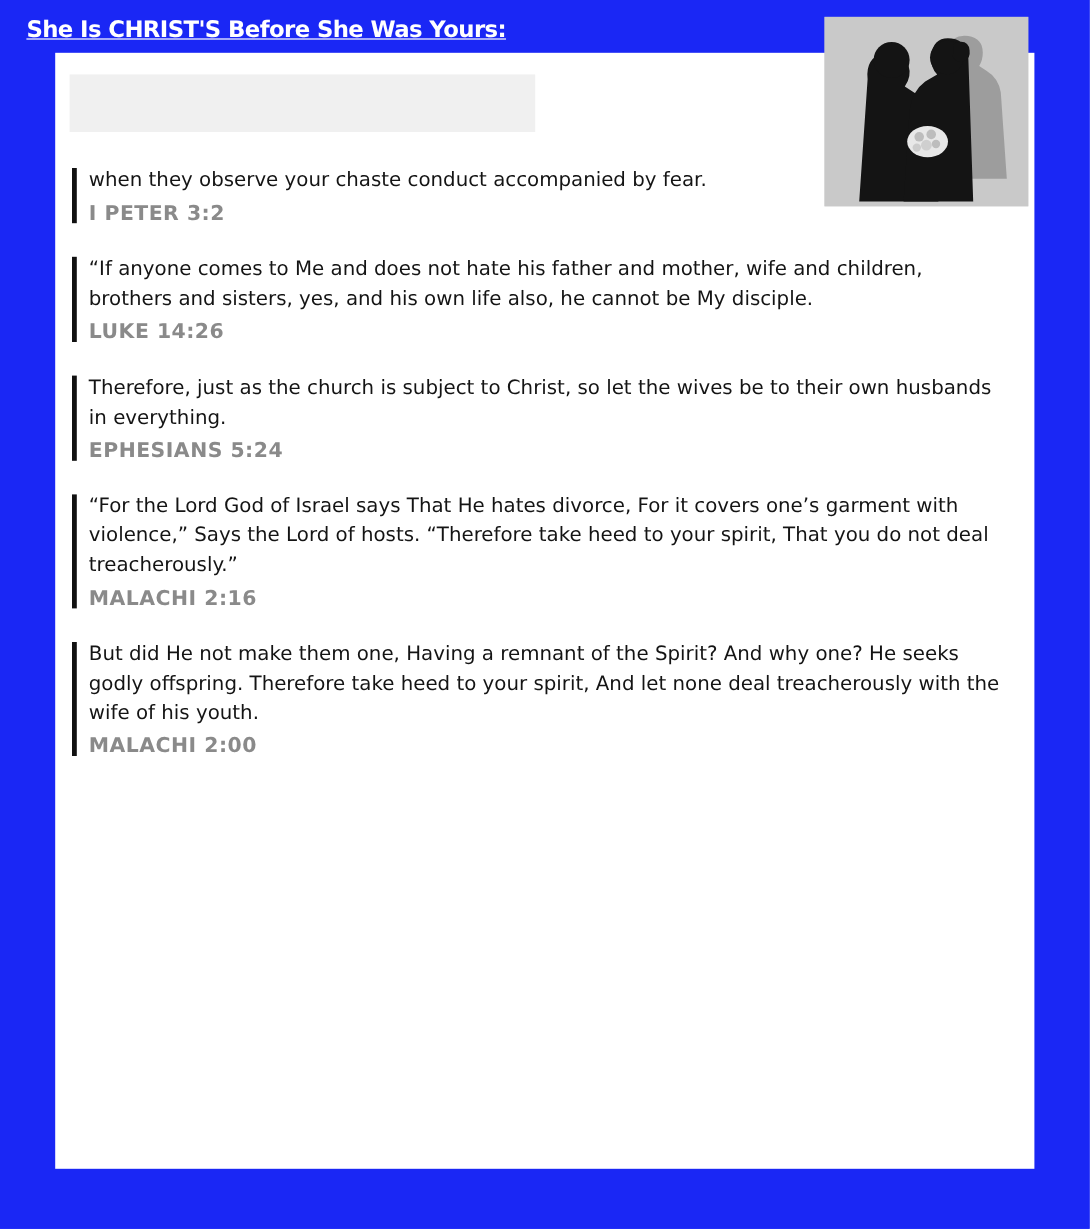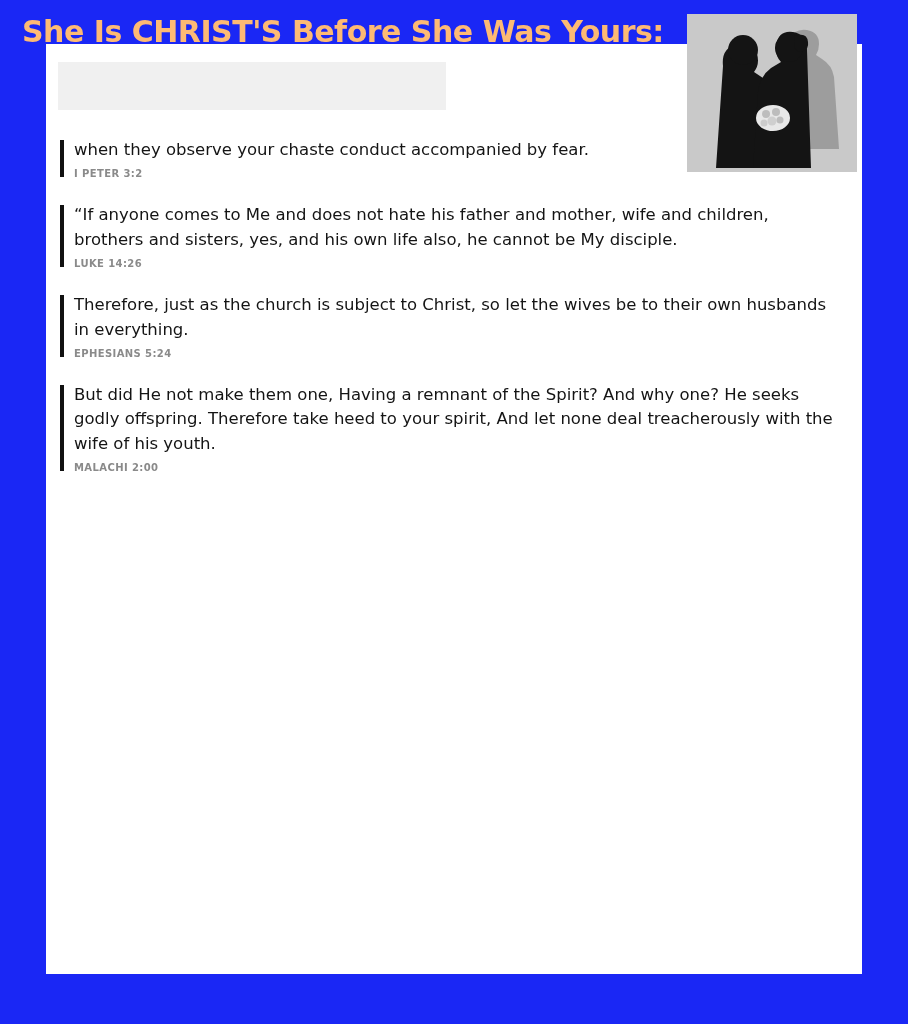--- a/index.html
+++ b/index.html
@@ -26,24 +26,25 @@
     left: 0;
     width: 908px;
     height: 44px;
   }
   .title-text {
     position: absolute;
     left: 22px;
     top: 6px;
     font-family: "DejaVu Sans", sans-serif;
     font-weight: bold;
-    font-size: 30px;
+    font-size: 19px;
     letter-spacing: -0.5px;
-    color: #fdba74;
+    color: #ffffff;
     white-space: nowrap;
+    text-decoration: underline;
   }
   .card {
     position: absolute;
     left: 46px;
     top: 44px;
     width: 816px;
     height: 930px;
     background: #ffffff;
   }
   .header-strip {
@@ -87,21 +88,21 @@
   .verse-text {
     font-family: "DejaVu Sans", sans-serif;
     font-size: 16.5px;
     line-height: 1.48;
     color: #141414;
     margin: 0 0 6px 0;
     padding-right: 24px;
   }
   .verse-ref {
     font-family: "DejaVu Sans", sans-serif;
-    font-size: 10px;
+    font-size: 17px;
     font-weight: bold;
     letter-spacing: 0.4px;
     color: #8a8a8a;
     margin: 0;
   }
 </style>
 </head>
 <body>
 
 <div class="page">
@@ -143,20 +144,24 @@
       <div class="verse">
         <p class="verse-text">“If anyone comes to Me and does not hate his father and mother, wife and children, brothers and sisters, yes, and his own life also, he cannot be My disciple.</p>
         <p class="verse-ref">LUKE 14:26</p>
       </div>
 
       <div class="verse">
         <p class="verse-text">Therefore, just as the church is subject to Christ, so let the wives be to their own husbands in everything.</p>
         <p class="verse-ref">EPHESIANS 5:24</p>
       </div>
 
+      <div class="verse">
+        <p class="verse-text">“For the Lord God of Israel says That He hates divorce, For it covers one’s garment with violence,” Says the Lord of hosts. “Therefore take heed to your spirit, That you do not deal treacherously.”</p>
+        <p class="verse-ref">MALACHI 2:16</p>
+      </div>
 
       <div class="verse">
         <p class="verse-text">But did He not make them one, Having a remnant of the Spirit? And why one? He seeks godly offspring. Therefore take heed to your spirit, And let none deal treacherously with the wife of his youth.</p>
         <p class="verse-ref">MALACHI 2:00</p>
       </div>
 
 
 
     </div>
   </div>

